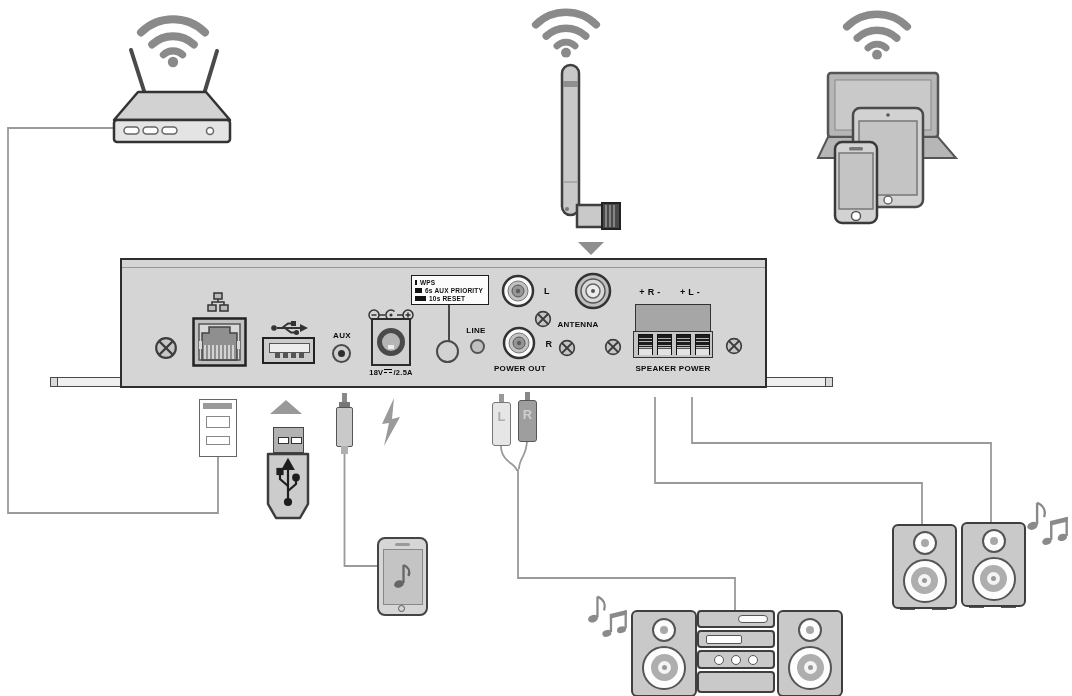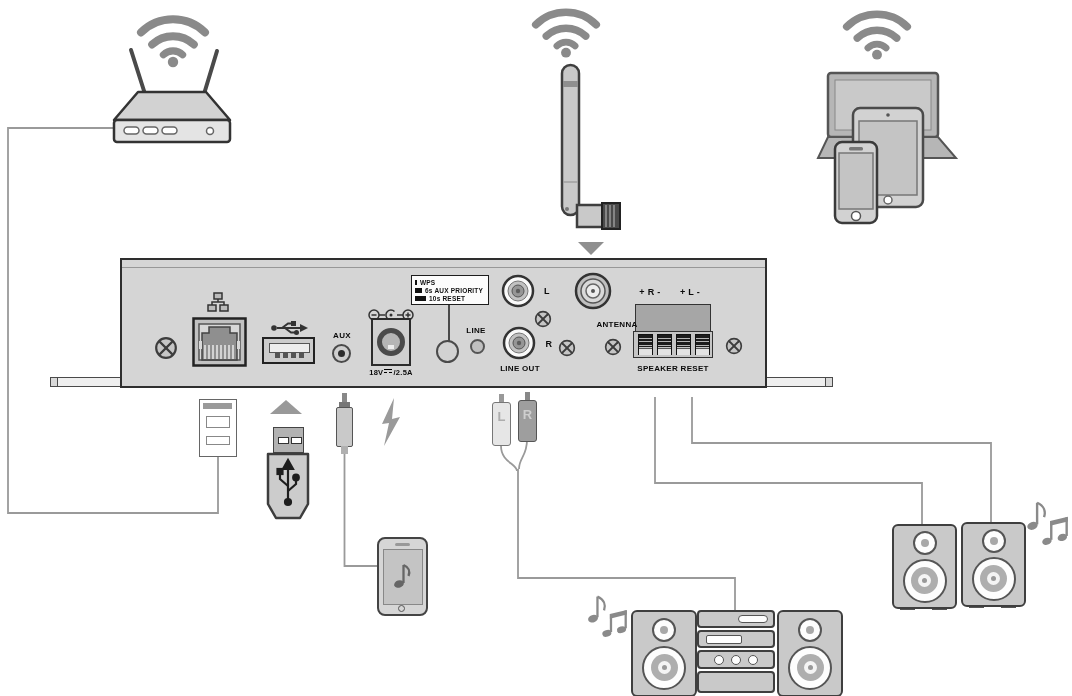--- a/index.html
+++ b/index.html
@@ -230,29 +230,29 @@
       <line x1="5.5" y1="5.5" x2="16.5" y2="16.5" stroke="#3d3d3d" stroke-width="2.2" stroke-linecap="round"></line>
       <line x1="16.5" y1="5.5" x2="5.5" y2="16.5" stroke="#3d3d3d" stroke-width="2.2" stroke-linecap="round"></line>
     </svg>
     <svg class="abs" style="left:380px;top:66px" width="34" height="34" viewBox="0 0 34 34">
       <circle cx="17" cy="17" r="15" fill="#fafafa" stroke="#333" stroke-width="2.5"></circle>
       <circle cx="17" cy="17" r="10" fill="#c2c2c2" stroke="#777" stroke-width="1"></circle>
       <circle cx="17" cy="17" r="6" fill="#969696" stroke="#555" stroke-width="1"></circle>
       <circle cx="17" cy="17" r="2.2" fill="#5e5e5e"></circle>
     </svg>
     <div class="lbl" style="left:419px;top:80px;width:16px;font-size:9px;">R</div>
-    <div class="lbl" style="left:358px;top:105px;width:80px;">LINE OUT</div>
+    <div class="lbl" style="left:358px;top:105px;width:80px;">POWER OUT</div>
 
     <svg class="abs" style="left:452px;top:12px" width="38" height="38" viewBox="0 0 38 38">
       <circle cx="19" cy="19" r="17" fill="#bfbfbf" stroke="#333" stroke-width="2.5"></circle>
       <circle cx="19" cy="19" r="12" fill="#d9d9d9" stroke="#555" stroke-width="1.5"></circle>
       <circle cx="19" cy="19" r="7" fill="#ececec" stroke="#666" stroke-width="1.5"></circle>
       <circle cx="19" cy="19" r="2" fill="#555"></circle>
     </svg>
-    <div class="lbl" style="left:455px;top:61px;width:80px;text-align:center;">ANTENNA</div>
+    <div class="lbl" style="left:416px;top:61px;width:80px;text-align:center;">ANTENNA</div>
     <svg class="abs" style="left:436px;top:79px" width="18" height="18" viewBox="0 0 22 22">
       <circle cx="11" cy="11" r="9" fill="#c6c6c6" stroke="#3d3d3d" stroke-width="2"></circle>
       <line x1="5.5" y1="5.5" x2="16.5" y2="16.5" stroke="#3d3d3d" stroke-width="2.2" stroke-linecap="round"></line>
       <line x1="16.5" y1="5.5" x2="5.5" y2="16.5" stroke="#3d3d3d" stroke-width="2.2" stroke-linecap="round"></line>
     </svg>
     <svg class="abs" style="left:482px;top:78px" width="18" height="18" viewBox="0 0 22 22">
       <circle cx="11" cy="11" r="9" fill="#c6c6c6" stroke="#3d3d3d" stroke-width="2"></circle>
       <line x1="5.5" y1="5.5" x2="16.5" y2="16.5" stroke="#3d3d3d" stroke-width="2.2" stroke-linecap="round"></line>
       <line x1="16.5" y1="5.5" x2="5.5" y2="16.5" stroke="#3d3d3d" stroke-width="2.2" stroke-linecap="round"></line>
     </svg>
@@ -270,21 +270,21 @@
         <div class="term-tab"></div>
     </div>
     <div class="term" style="left:554px;">
       <div class="term-slot"></div>
         <div class="term-tab"></div>
     </div>
     <div class="term" style="left:573px;">
       <div class="term-slot"></div>
         <div class="term-tab"></div>
     </div>
-    <div class="lbl" style="left:501px;top:105px;width:100px;">SPEAKER RESET</div>
+    <div class="lbl" style="left:501px;top:105px;width:100px;">SPEAKER POWER</div>
     <svg class="abs" style="left:603px;top:77px" width="18" height="18" viewBox="0 0 22 22">
       <circle cx="11" cy="11" r="9" fill="#c6c6c6" stroke="#3d3d3d" stroke-width="2"></circle>
       <line x1="5.5" y1="5.5" x2="16.5" y2="16.5" stroke="#3d3d3d" stroke-width="2.2" stroke-linecap="round"></line>
       <line x1="16.5" y1="5.5" x2="5.5" y2="16.5" stroke="#3d3d3d" stroke-width="2.2" stroke-linecap="round"></line>
     </svg>
   </div>
 
   <div class="abs" style="left:199px;top:399px;width:38px;height:58px;background:#fff;border:1.5px solid #666;box-sizing:border-box;z-index:2;">
     <div class="abs" style="left:3px;top:3px;width:29px;height:6px;background:#9a9a9a;"></div>
     <div class="abs" style="left:6px;top:16px;width:24px;height:12px;border:1.5px solid #888;box-sizing:border-box;"></div>

